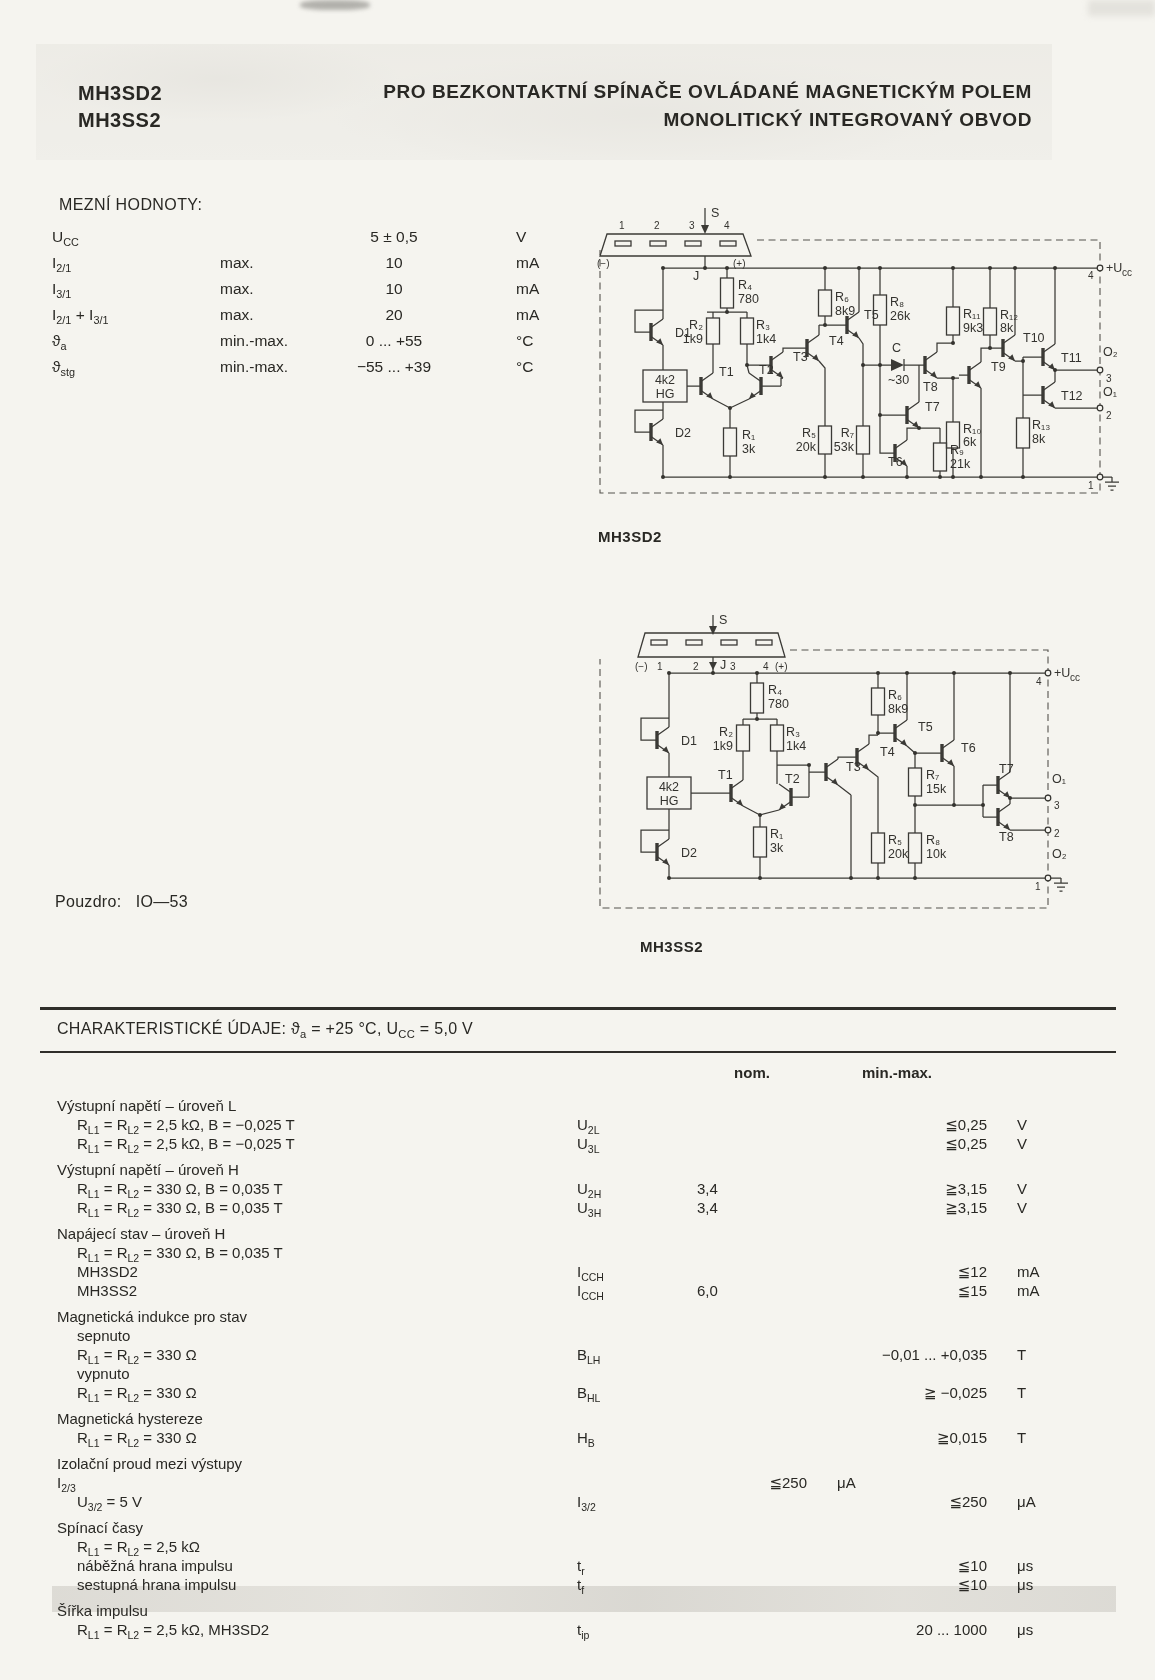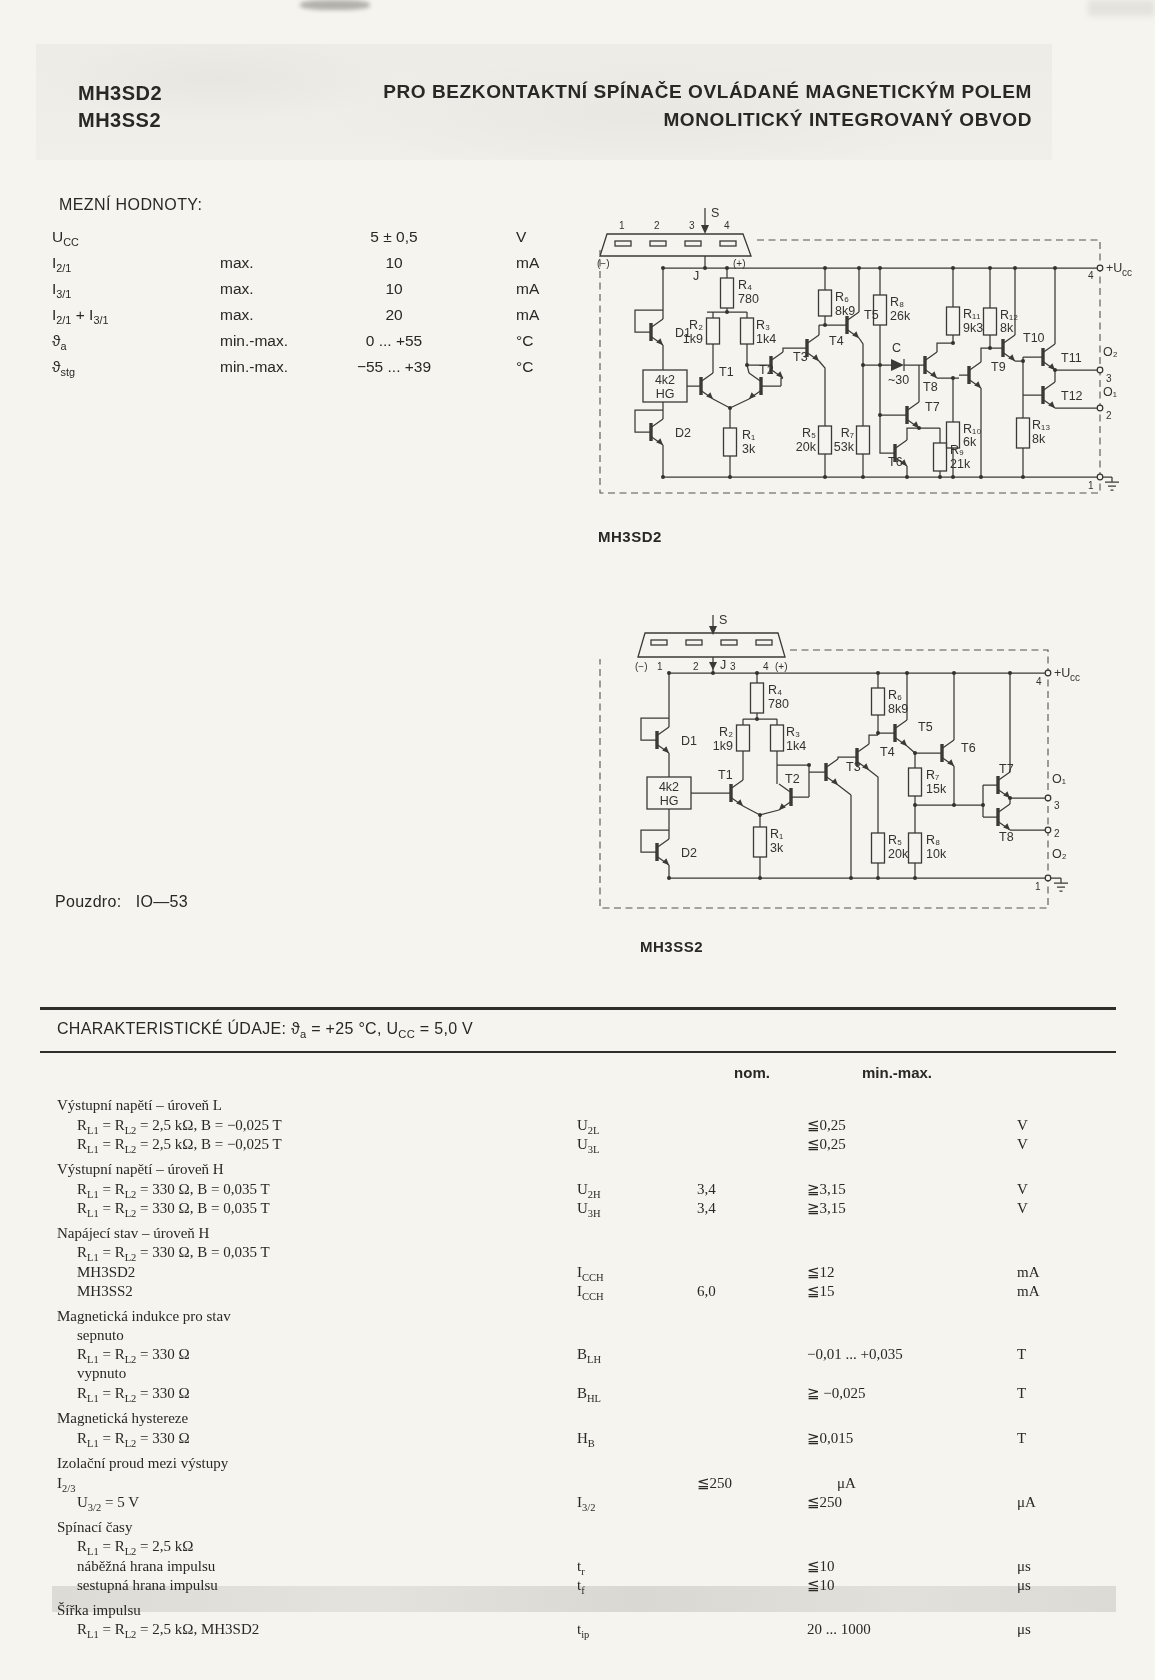--- a/index.html
+++ b/index.html
@@ -34,27 +34,27 @@
   .cap2{left:640px;top:938px;font-size:15px;font-weight:700;letter-spacing:.5px;}
 
   
   .rule-a{left:40px;top:1007px;width:1076px;height:3px;background:#2f2e2a;}
   .rule-b{left:40px;top:1051px;width:1076px;height:2px;background:#2f2e2a;}
   .char-title{left:57px;top:1020px;font-size:16px;letter-spacing:.3px;}
   .char-colheads{left:57px;top:1064px;width:1060px;display:grid;
     grid-template-columns:520px 120px 110px 180px 130px;font-size:15px;font-weight:700;}
   .char-colheads .ch-nom{grid-column:3;text-align:center;}
   .char-colheads .ch-mm{grid-column:4;text-align:center;}
-  .char-rows{left:57px;top:1090px;width:1060px;font-size:15px;font-family:Liberation Serif, serif;}
+  .char-rows{left:57px;top:1090px;width:1060px;font-size:15px;}
   .cgroup{margin-top:7px;height:19px;}
   .ccond{height:19px;padding-left:20px;}
   .crow{display:grid;grid-template-columns:520px 120px 110px 180px 130px;height:19px;align-items:baseline;}
   .crow .cc-cond{padding-left:20px;}
   .crow .cc-nom{text-align:left;}
-  .crow .cc-mm{text-align:left;}
+  .crow .cc-mm{text-align:right;}
   .crow .cc-unit{padding-left:30px;}
 
   .pageno{left:1066px;top:1680px;font-size:27px;letter-spacing:1px;}
 
   
   svg text{fill:#34332f;font-size:12.5px;font-family:"Liberation Sans",sans-serif;}
   svg text.sm{font-size:10px;}
   svg text.mid{text-anchor:middle;}
   svg text.end{text-anchor:end;}
   .w{stroke:#3b3a36;stroke-width:1.25;fill:none;}

